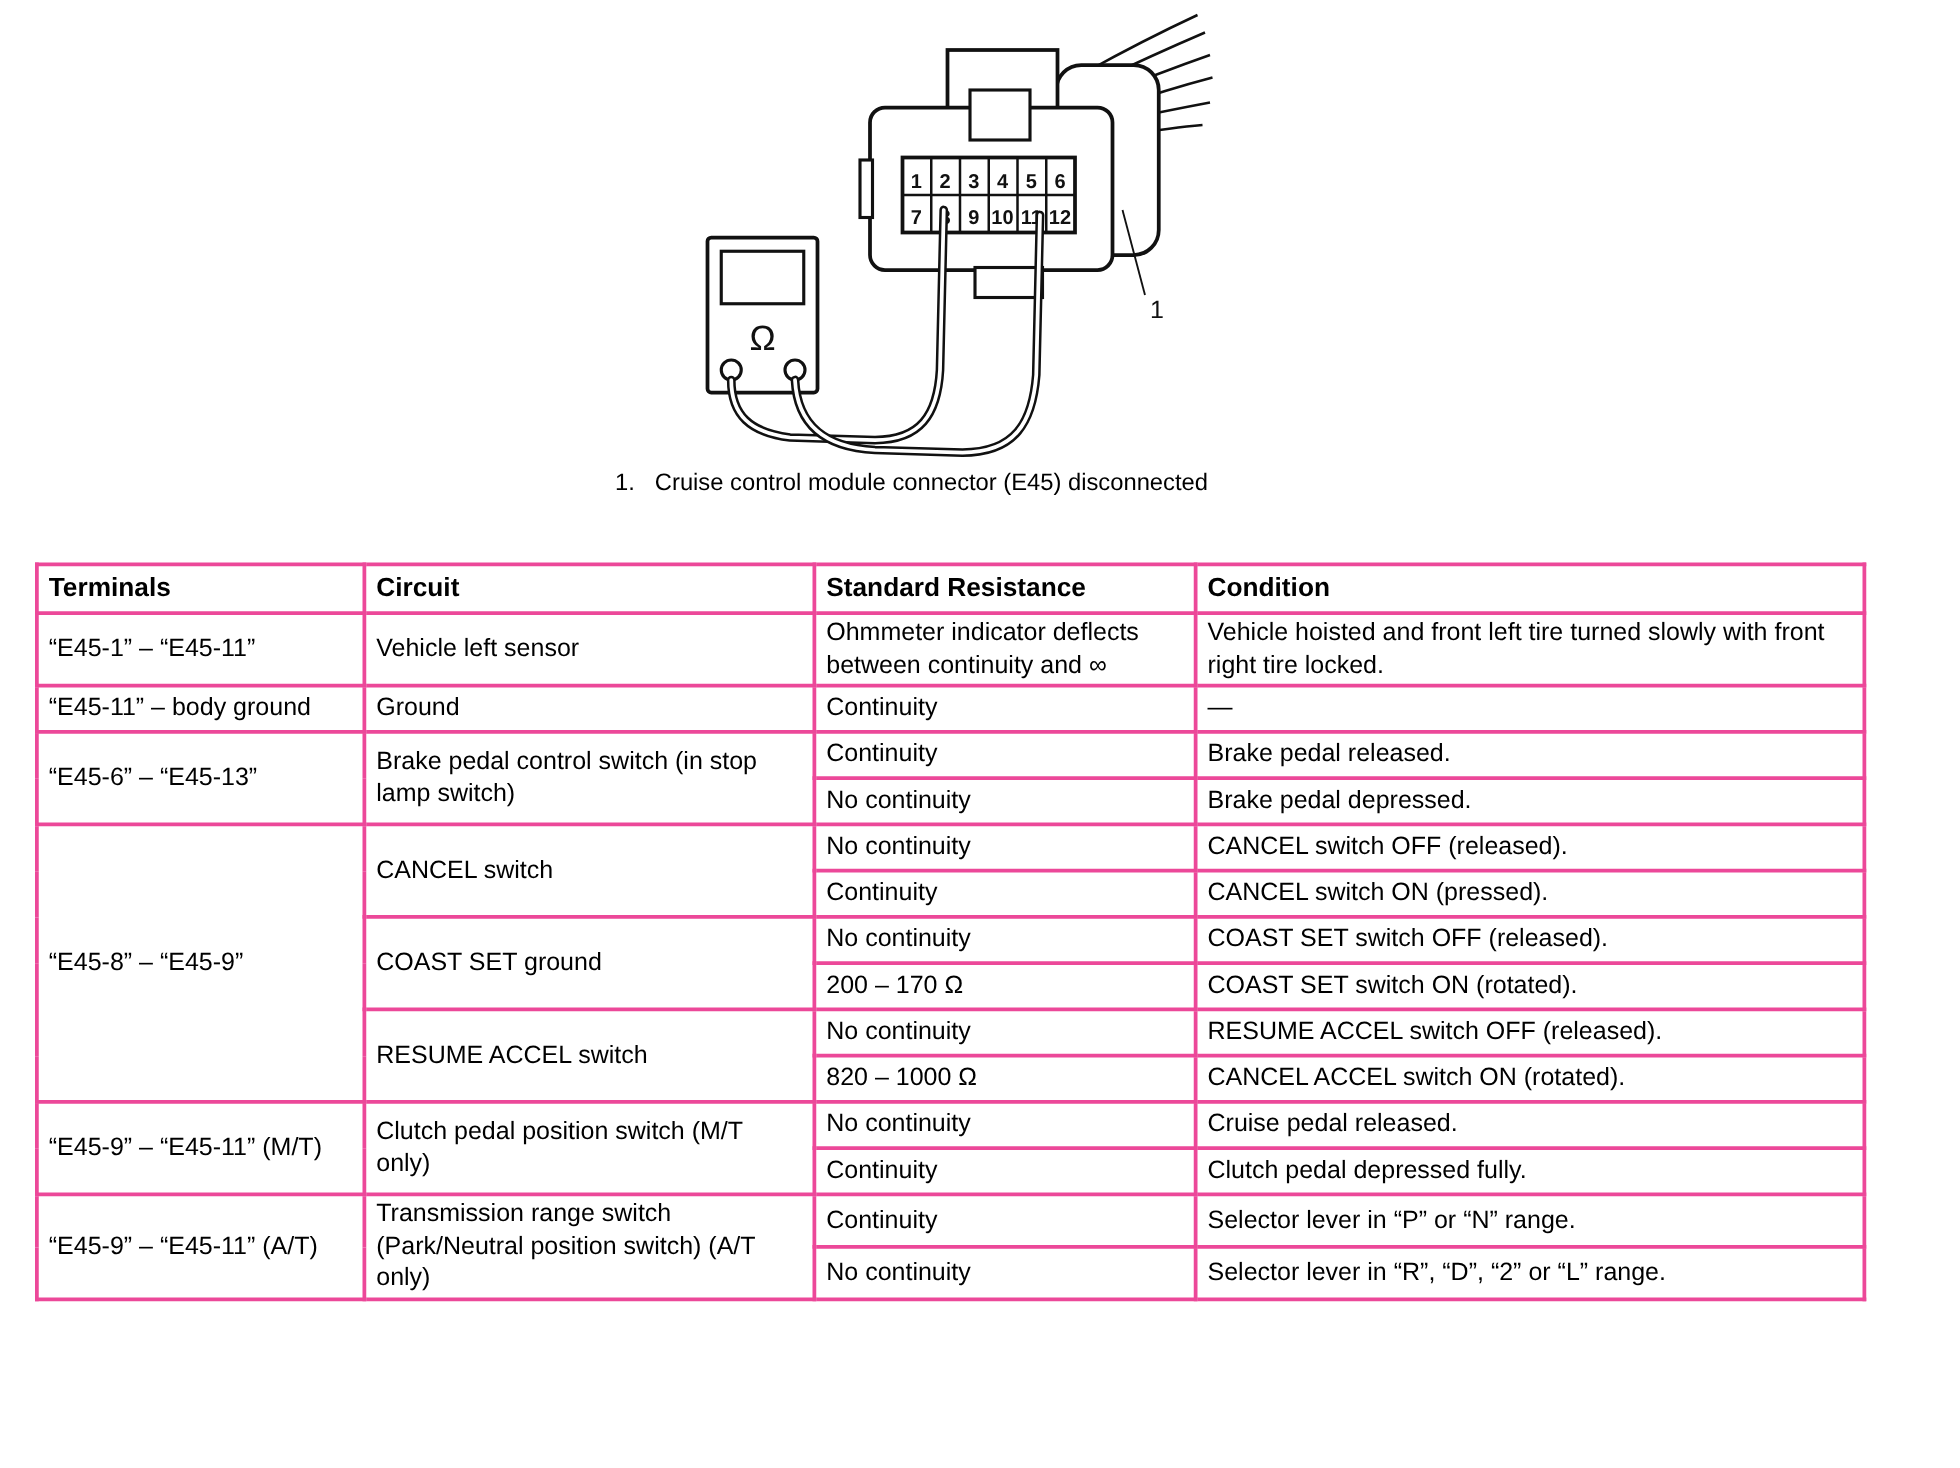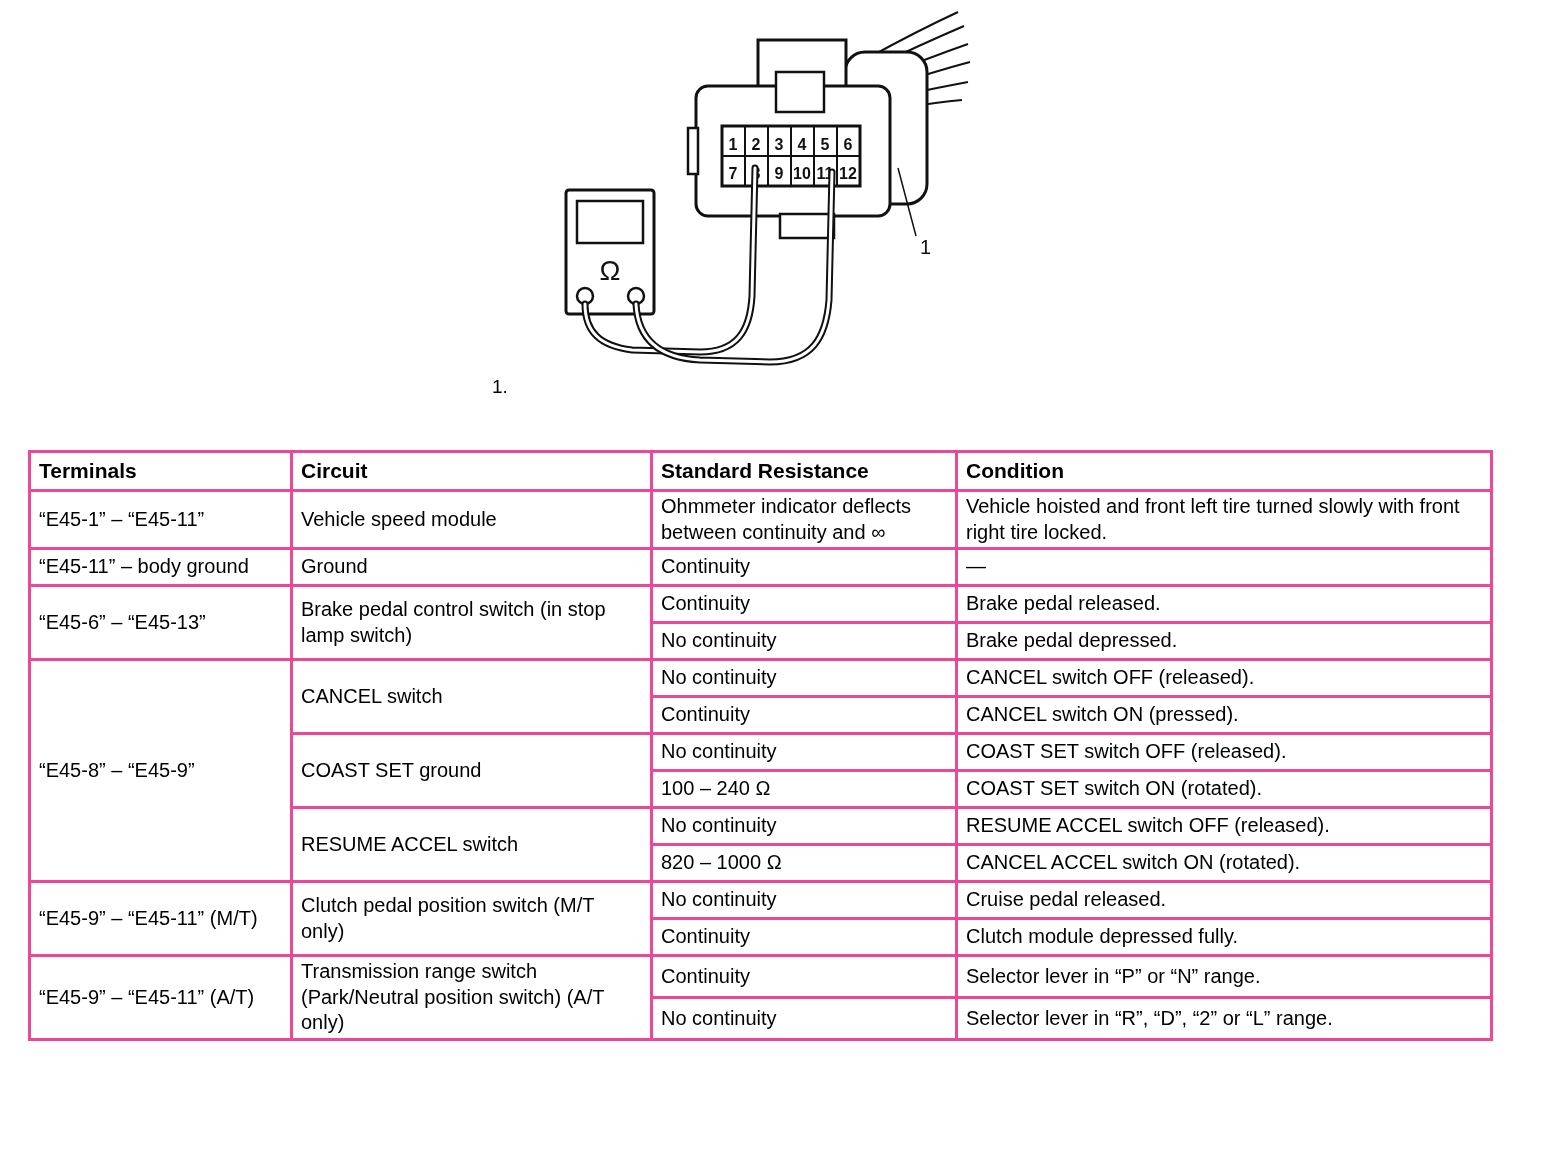--- a/index.html
+++ b/index.html
@@ -133,20 +133,21 @@
 
       <g>
         <line x1="898" y1="168" x2="916" y2="236" stroke="#111" stroke-width="1.5"></line>
         <text x="920" y="254" font-size="20">1</text>
       </g>
     </svg>
   </div>
 
   <div class="figure-caption">
     <span>1.</span>
+    <span>Cruise control module connector (E45) disconnected</span>
   </div>
 
   <div class="table-wrap">
     <table class="spec">
       <colgroup>
         <col style="width:262px">
         <col style="width:360px">
         <col style="width:305px">
         <col style="width:535px">
       </colgroup>
@@ -155,21 +156,21 @@
           <th>Terminals</th>
           <th>Circuit</th>
           <th>Standard Resistance</th>
           <th>Condition</th>
         </tr>
       </thead>
       <tbody>
 
         <tr class="h-tall">
           <td class="c-term">“E45-1” – “E45-11”</td>
-          <td class="c-circ">Vehicle speed module</td>
+          <td class="c-circ">Vehicle left sensor</td>
           <td class="c-res">Ohmmeter indicator deflects between continuity and ∞</td>
           <td class="c-cond">Vehicle hoisted and front left tire turned slowly with front right tire locked.</td>
         </tr>
 
         <tr class="h-med">
           <td class="c-term">“E45-11” – body ground</td>
           <td class="c-circ">Ground</td>
           <td class="c-res">Continuity</td>
           <td class="c-cond">—</td>
         </tr>
@@ -194,42 +195,42 @@
         <tr>
           <td class="c-res">Continuity</td>
           <td class="c-cond">CANCEL switch ON (pressed).</td>
         </tr>
         <tr>
           <td class="c-circ" rowspan="2">COAST SET ground</td>
           <td class="c-res">No continuity</td>
           <td class="c-cond">COAST SET switch OFF (released).</td>
         </tr>
         <tr>
-          <td class="c-res">100 – 240 Ω</td>
+          <td class="c-res">200 – 170 Ω</td>
           <td class="c-cond">COAST SET switch ON (rotated).</td>
         </tr>
         <tr>
           <td class="c-circ" rowspan="2">RESUME ACCEL switch</td>
           <td class="c-res">No continuity</td>
           <td class="c-cond">RESUME ACCEL switch OFF (released).</td>
         </tr>
         <tr>
           <td class="c-res">820 – 1000 Ω</td>
           <td class="c-cond">CANCEL ACCEL switch ON (rotated).</td>
         </tr>
 
         <tr>
           <td class="c-term" rowspan="2">“E45-9” – “E45-11” (M/T)</td>
           <td class="c-circ" rowspan="2">Clutch pedal position switch (M/T only)</td>
           <td class="c-res">No continuity</td>
           <td class="c-cond">Cruise pedal released.</td>
         </tr>
         <tr>
           <td class="c-res">Continuity</td>
-          <td class="c-cond">Clutch module depressed fully.</td>
+          <td class="c-cond">Clutch pedal depressed fully.</td>
         </tr>
 
         <tr>
           <td class="c-term" rowspan="2">“E45-9” – “E45-11” (A/T)</td>
           <td class="c-circ" rowspan="2">Transmission range switch (Park/Neutral position switch) (A/T only)</td>
           <td class="c-res">Continuity</td>
           <td class="c-cond">Selector lever in “P” or “N” range.</td>
         </tr>
         <tr class="h-last">
           <td class="c-res">No continuity</td>

